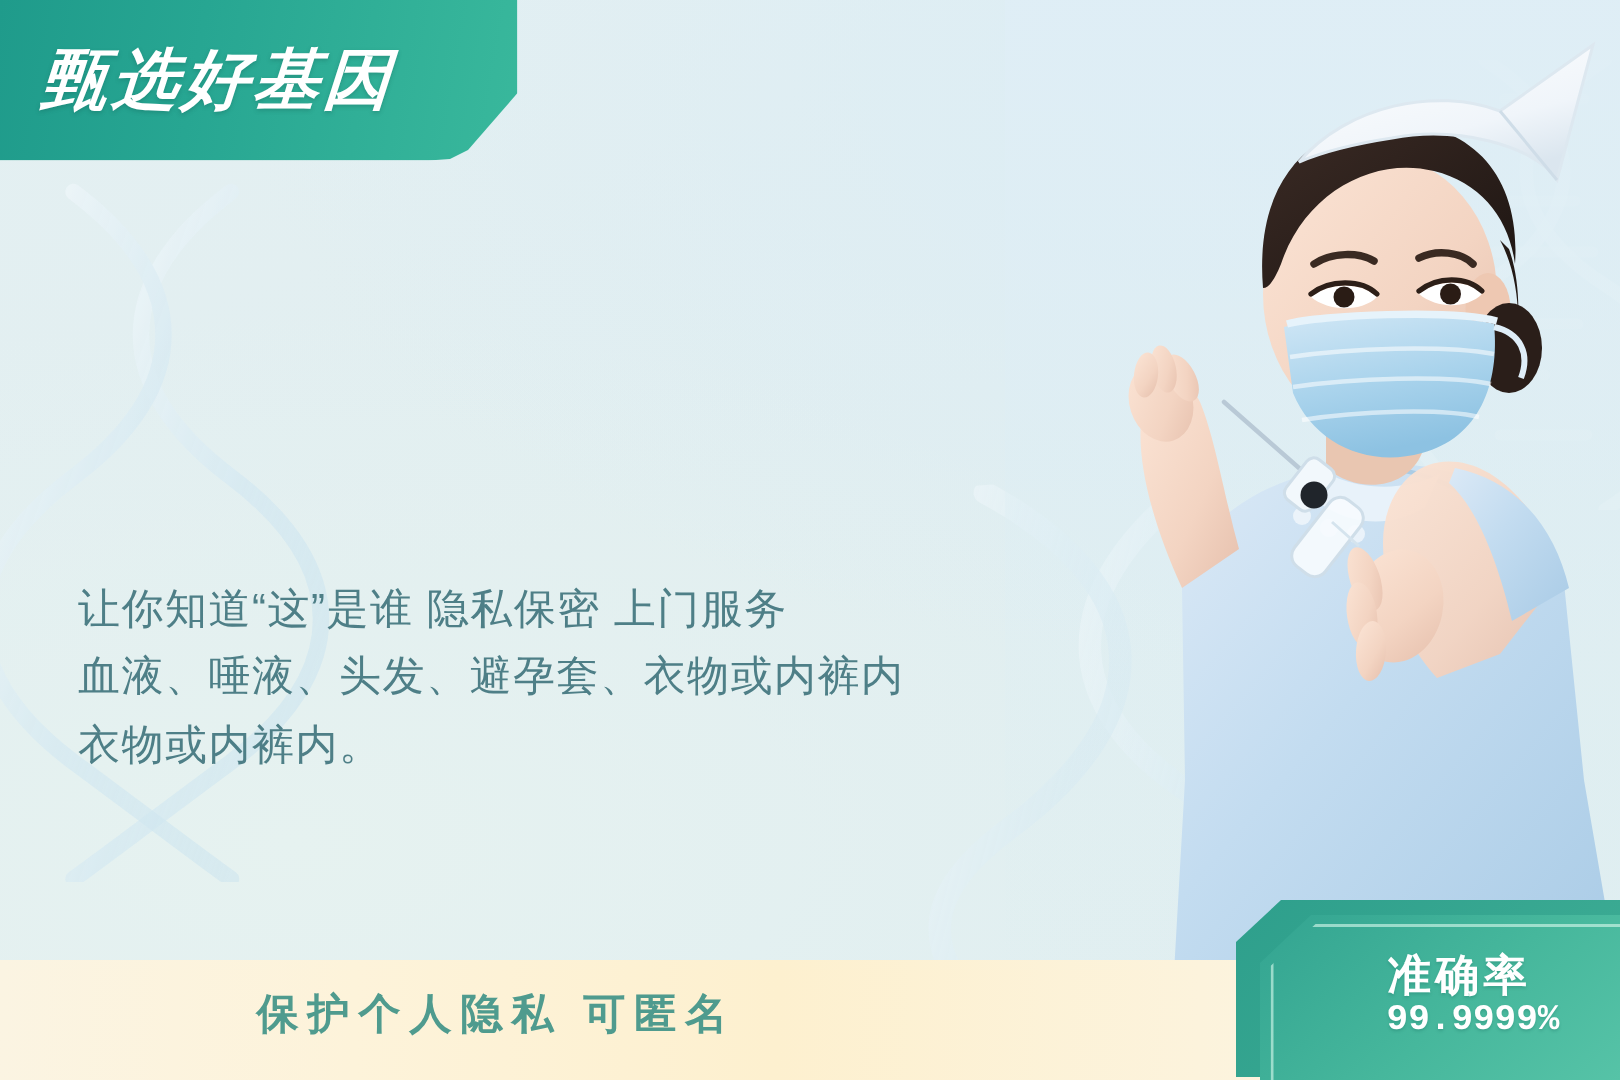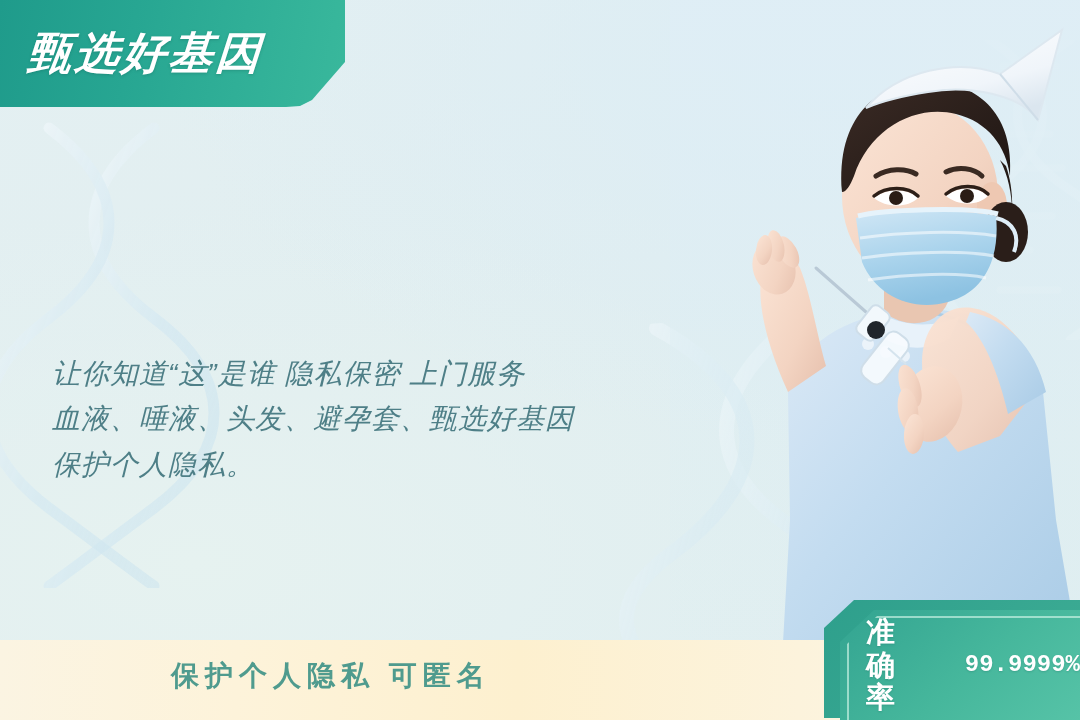--- a/index.html
+++ b/index.html
@@ -64,27 +64,26 @@
     width:800px;
     color:#166a5e;
     font-size:45px;
     font-weight:bold;
     line-height:1.30;
     letter-spacing:.5px;
   }
 
   
   #body-copy {
-    position:absolute; left:52px; top:351px;
+    position:absolute; left:52px; top:383px;
     width:700px;
     color:#4e7f87;
     font-size:28px;
     line-height:1.62;
     letter-spacing:1px;
-    font-style:italic;
   }
   .copy-line { display:block; white-space:nowrap; }
 
   
   #bottom-strip {
     position:absolute; left:0; bottom:0;
     width:1080px; height:80px;
     background:linear-gradient(92deg,
        #fbf4e2 0%, #fdf3da 22%, #fdf0cf 48%, #fcf3dc 74%, #fbf6e8 100%);
   }
@@ -108,21 +107,21 @@
     width:256px; height:118px;
     background:linear-gradient(135deg,#2e9f8c 0%,#3fae95 100%);
     border-radius:18px 0 0 0;
     clip-path: polygon(30px 0, 256px 0, 256px 118px, 0 118px, 0 28px);
   }
   #badge-front {
     position:absolute; left:22px; top:10px;
     width:240px; height:110px;
     background:linear-gradient(138deg,#33a491 0%,#46b79c 55%,#56c3a7 100%);
     clip-path: polygon(34px 0, 240px 0, 240px 110px, 0 110px, 0 32px);
-    display:flex; flex-direction:row;
+    display:flex; flex-direction:column;
     align-items:center; justify-content:center;
   }
   #badge-front::before {
     content:""; position:absolute;
     left:7px; top:6px; right:0; bottom:0;
     border-top:2px solid rgba(215,248,236,.62);
     border-left:2px solid rgba(215,248,236,.62);
     clip-path: polygon(30px 0, 233px 0, 233px 104px, 0 104px, 0 28px);
   }
   #badge-label {
@@ -345,22 +344,22 @@
     </svg>
   </div>
 
   <div id="brand-banner">
     <span id="brand-banner-text">甄选好基因</span>
   </div>
 
 
   <div id="body-copy">
     <span class="copy-line">让你知道“这”是谁 隐私保密 上门服务</span>
-    <span class="copy-line">血液、唾液、头发、避孕套、甄选好基因</span>
-    <span class="copy-line">保护个人隐私。</span>
+    <span class="copy-line">血液、唾液、头发、避孕套、衣物或内裤内</span>
+    <span class="copy-line">衣物或内裤内。</span>
   </div>
 
   <div id="bottom-strip"></div>
   <div id="bottom-tagline">保护个人隐私 可匿名</div>
 
   <div id="accuracy-badge">
     <div id="badge-back"></div>
     <div id="badge-front">
       <div id="badge-label">准确率</div>
       <div id="badge-value">99.9999%</div>

